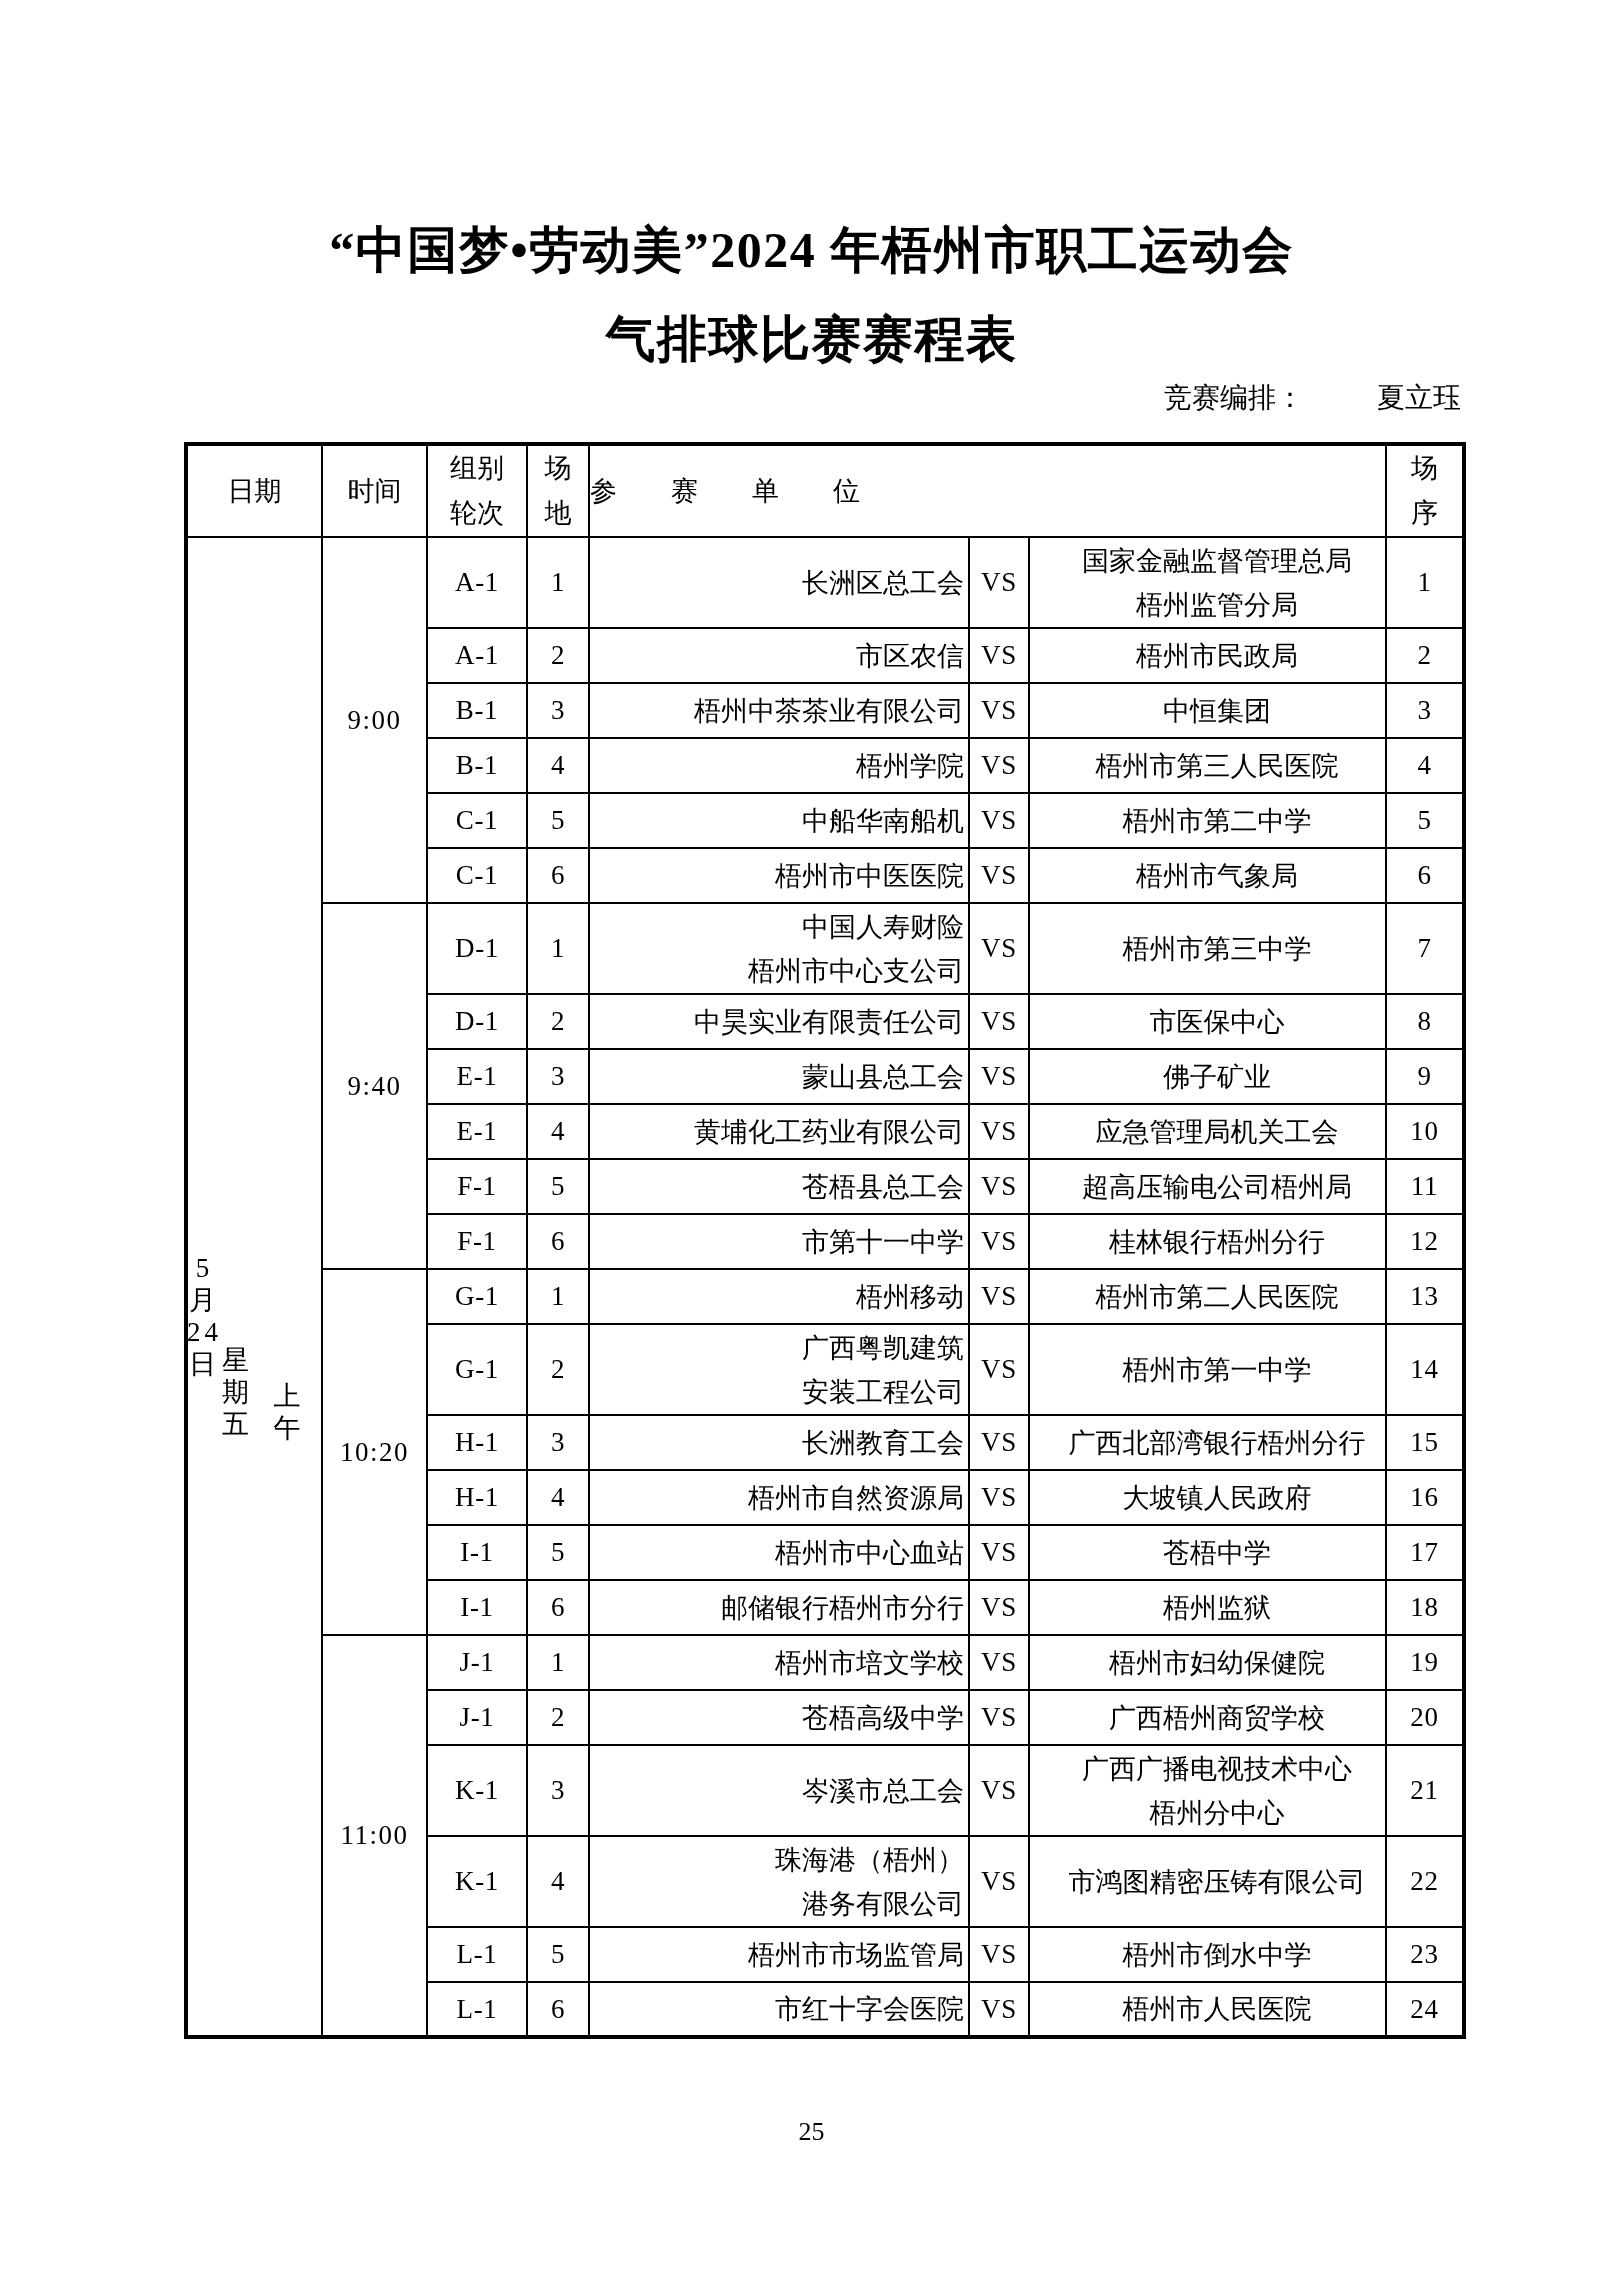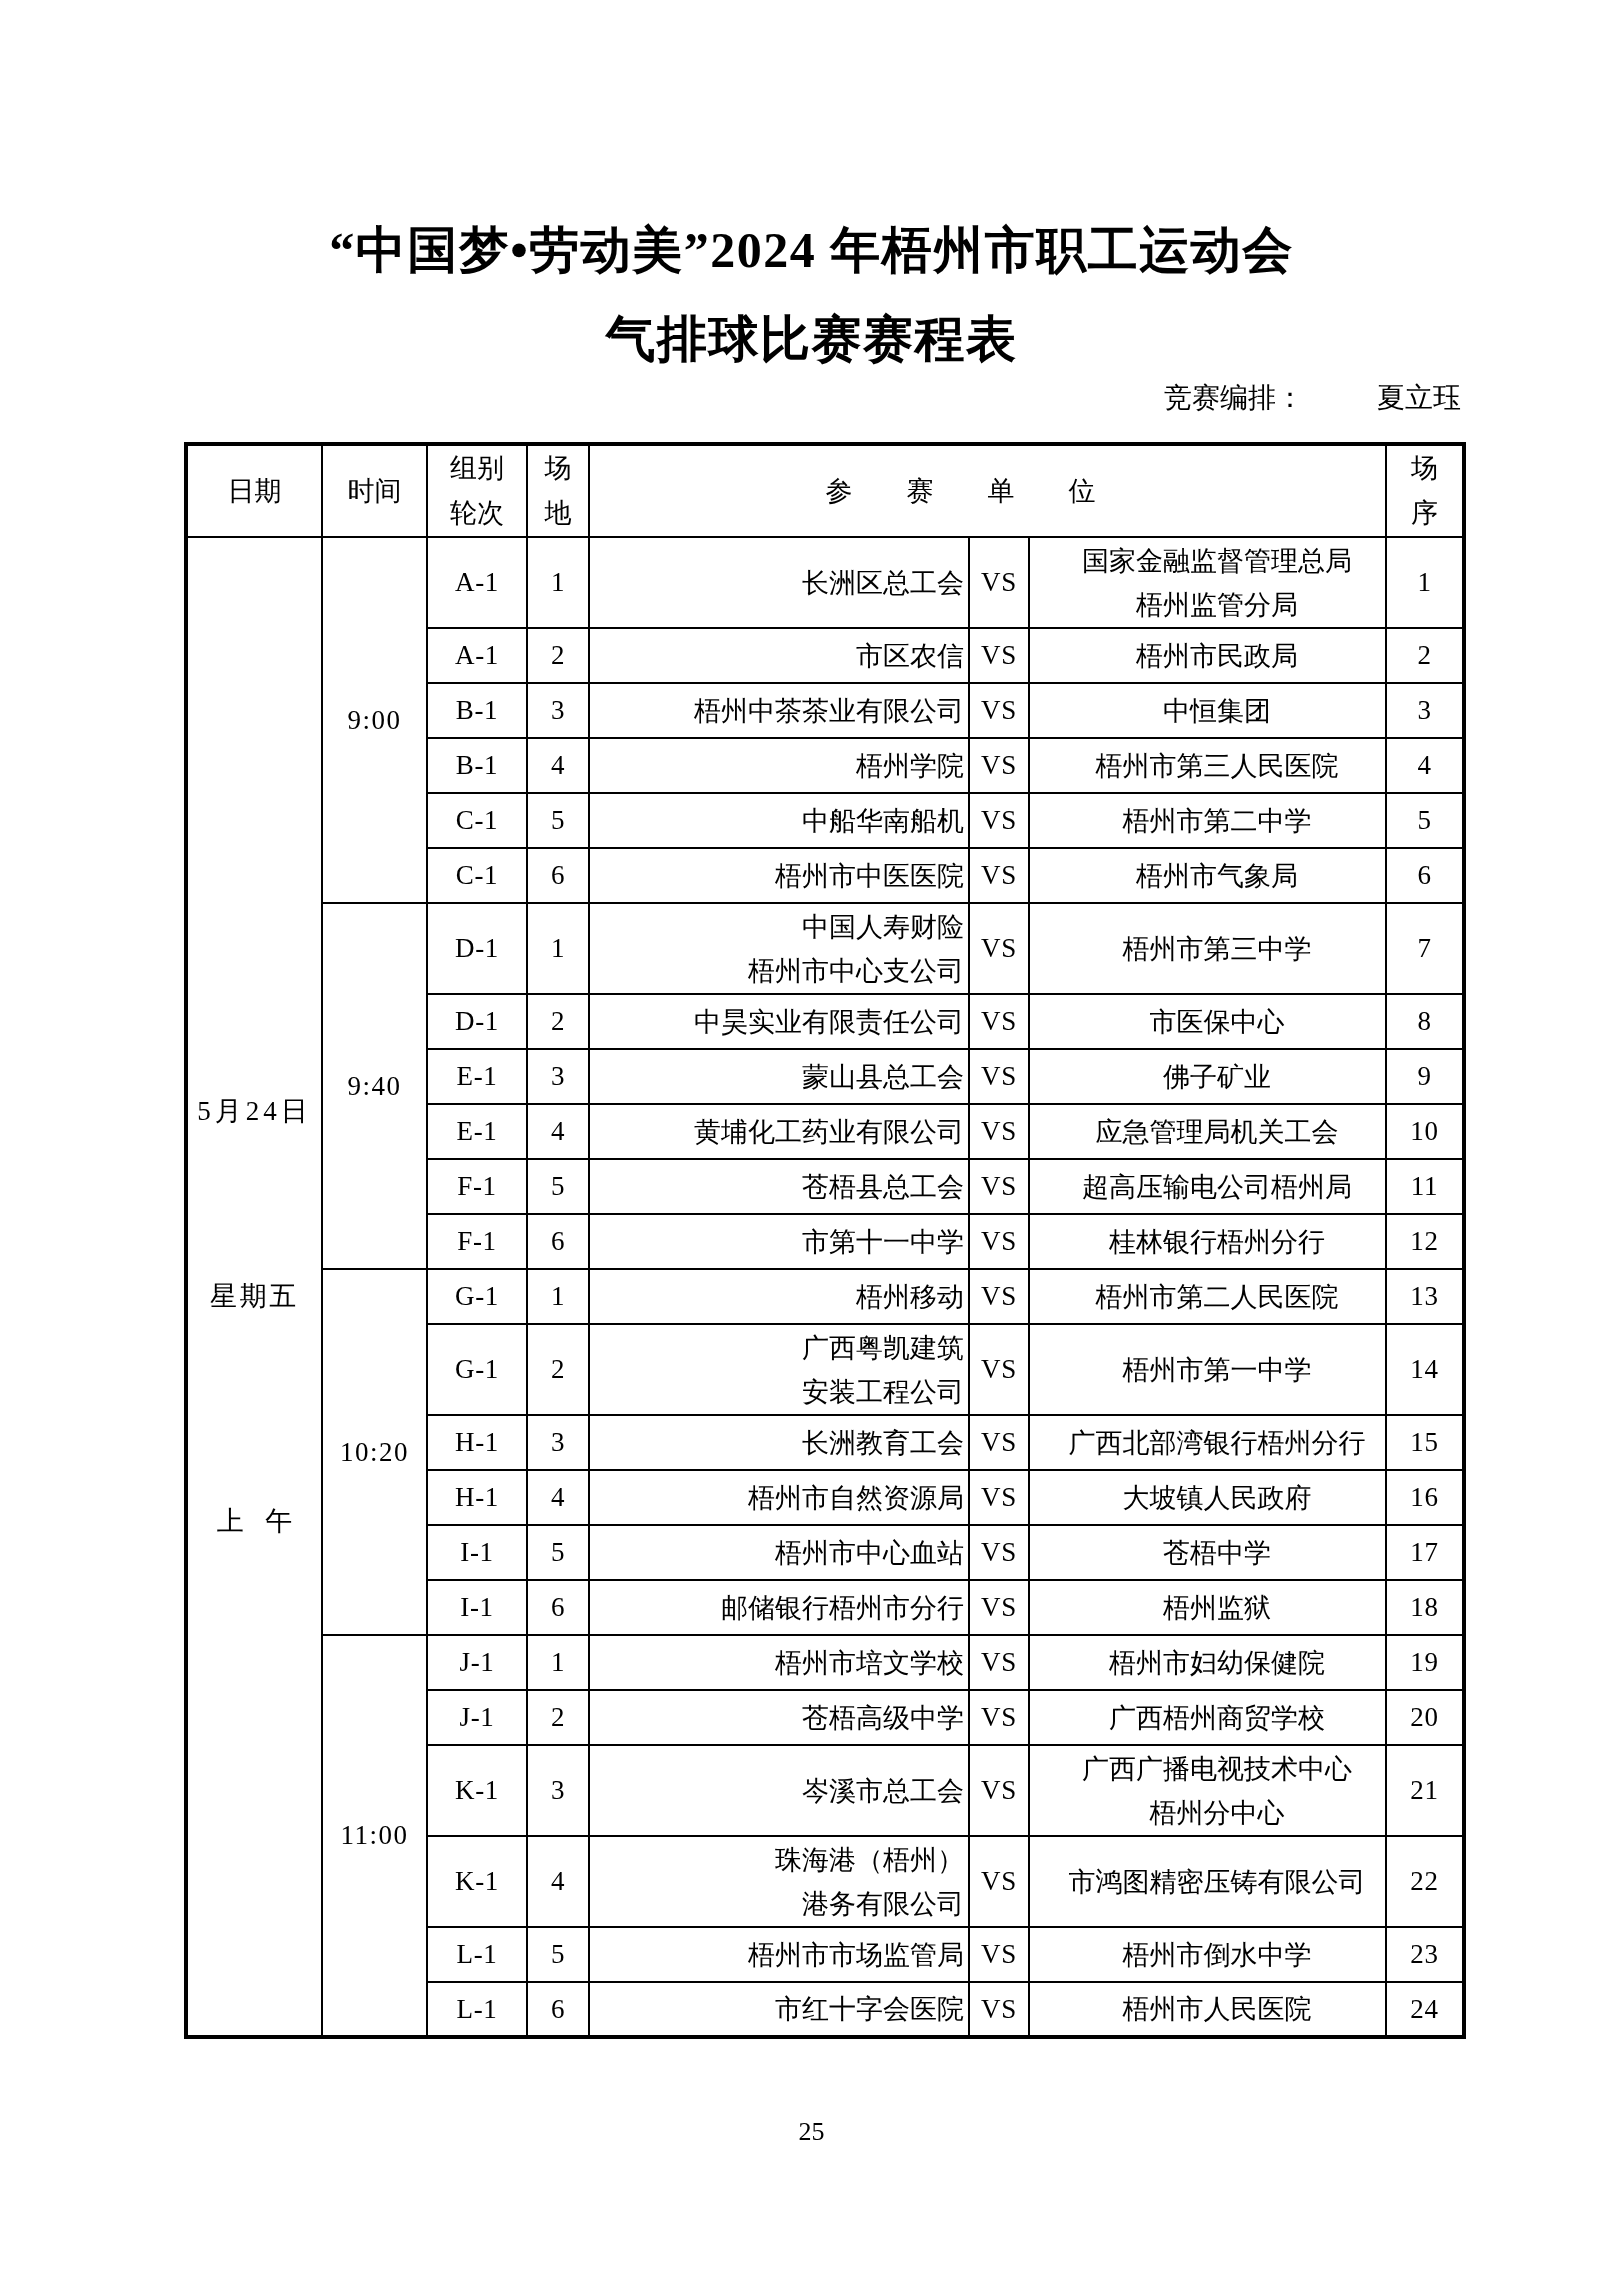--- a/index.html
+++ b/index.html
@@ -35,39 +35,39 @@
     border:2.2px solid #000;
     vertical-align:middle;
     padding:0;
     font-weight:normal;
     overflow:hidden;
   }
   .schedule thead th{border-bottom:2.9px solid #000;}
   tr.header-row{height:91px;}
   tr.header-row th div{line-height:45px;}
   .teams-header{
-    text-align:center;
+    text-align:left;
     letter-spacing:2em;
     padding-left:2em;
   }
   tr.row{height:55px;}
   tr.row.tall{height:91px;}
   tr.group-end td{border-bottom:2.9px solid #000;}
   td.time-cell{border-bottom:2.9px solid #000;}
   td div{line-height:44px;}
   td.group-cell,td.court-cell,td.order-cell,td.vs-cell,td.time-cell{
     text-align:center;letter-spacing:0.7px;
   }
   td.time-cell{letter-spacing:1.5px;}
   td.team1-cell{text-align:right;padding-right:4px;}
   td.team2-cell{text-align:center;padding-left:19px;}
   
   td.date-cell{text-align:center;}
   .date-stack{
-    display:flex;flex-direction:column;align-items:center;justify-content:center;
+    display:flex;flex-direction:row;align-items:center;justify-content:center;
     position:relative;top:29px;
   }
   .date-line{line-height:32px;}
   .date-line1{letter-spacing:0.15em;}
   .date-line2{margin-top:153px;letter-spacing:0.1em;}
   .date-line3{margin-top:193px;letter-spacing:0.8em;padding-left:0.8em;}
   
   .footer{
     position:absolute;top:2117px;left:0;width:100%;
     text-align:center;font-size:26px;

